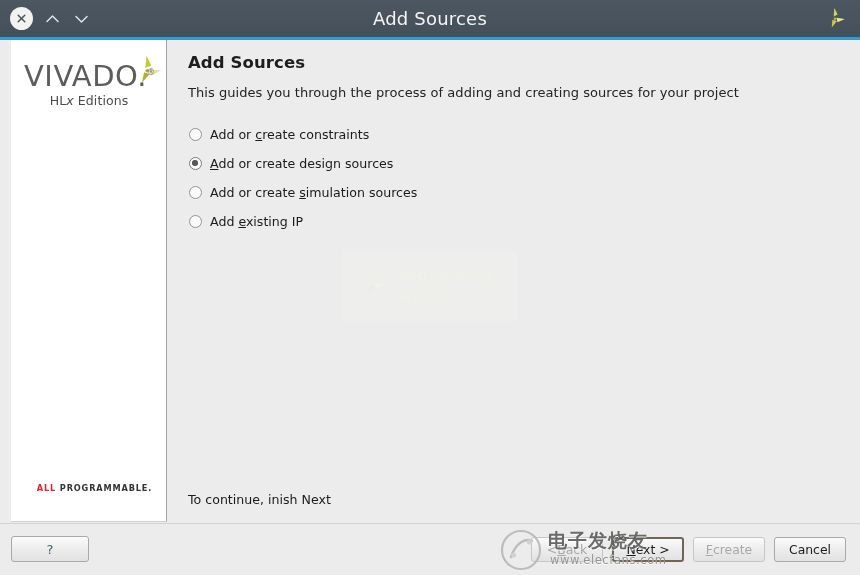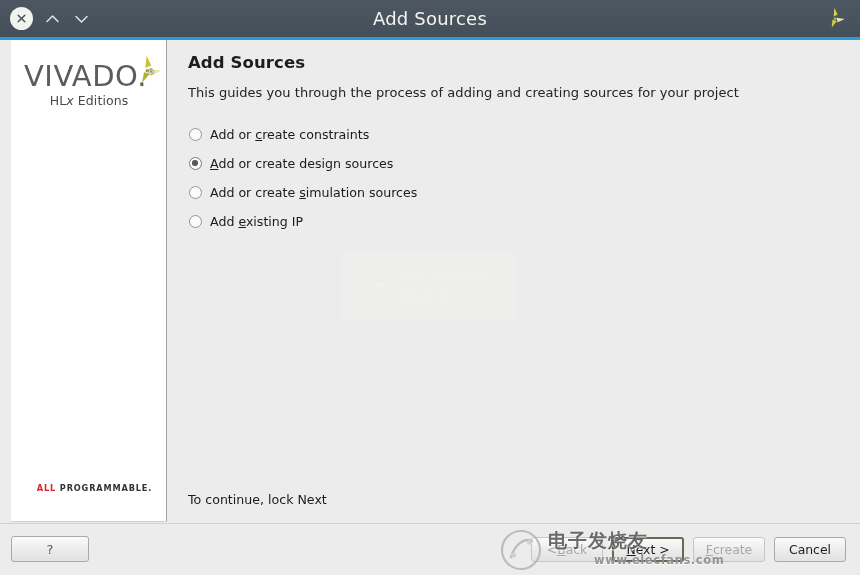--- a/index.html
+++ b/index.html
@@ -325,25 +325,24 @@
     font-weight: bold;
     color: #5e5e5e;
     letter-spacing: 1px;
     font-family: Liberation Serif, serif;
     text-shadow: 0 1px 0 rgba(255,255,255,0.85);
   }
   .wm-url {
     position: absolute;
     left: 56px; top: 26px;
     font-size: 11.5px;
-    font-weight: bold;
+    font-weight: normal;
     color: #8e8e8e;
     letter-spacing: 0.6px;
     text-shadow: 0 1px 0 rgba(255,255,255,0.8);
-    margin-left: 44px;
   }
   .wm-circle {
     position: absolute;
     left: 6px; top: 2px;
     width: 42px; height: 42px;
   }
 </style>
 </head>
 <body>
 
@@ -442,21 +441,21 @@
 
 
 
         <div class="radio-row">
           <span class="radio-mark"></span>
           <span class="radio-label"><span>Add </span><u>e</u><span>xisting IP</span></span>
         </div>
 
       </div>
 
-      <div class="continue-note">To continue, lock Next</div>
+      <div class="continue-note">To continue, inish Next</div>
     </div>
   </div>
 
   <div class="footer">
     <div class="btn btn-help">?</div>
 
     <div class="footer-right">
       <div class="btn btn-back disabled">
           <span>&lt; </span>
           <u>B</u>

